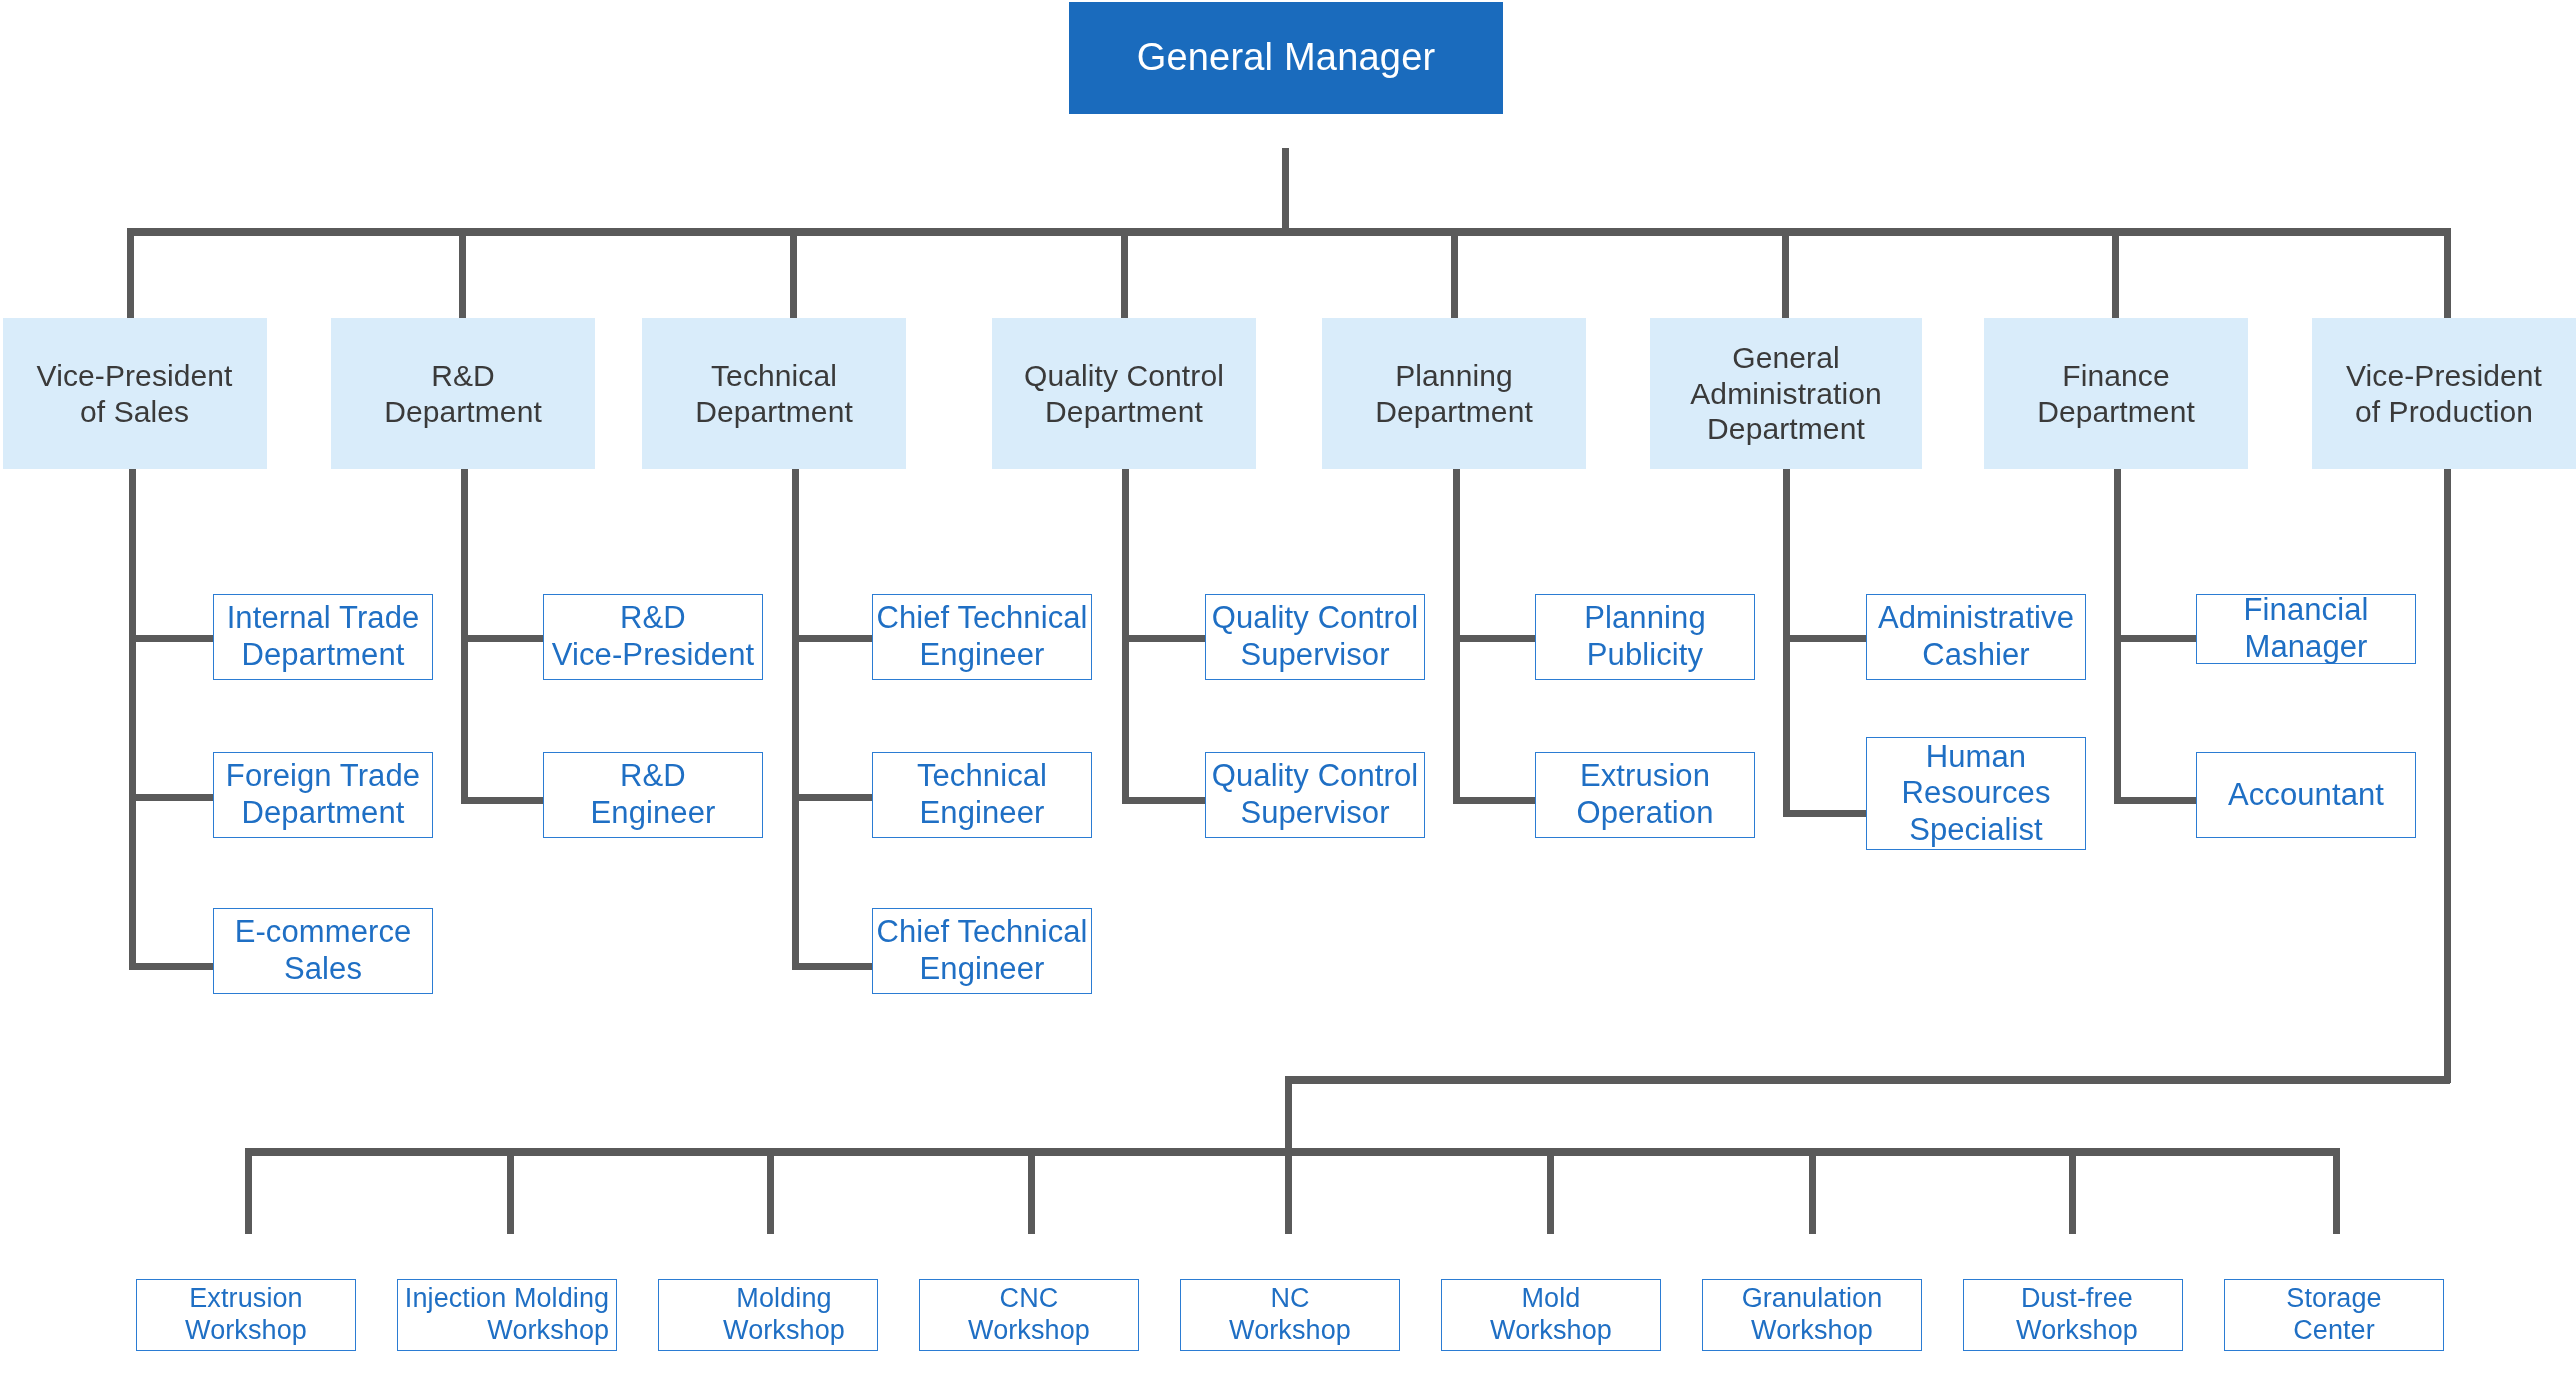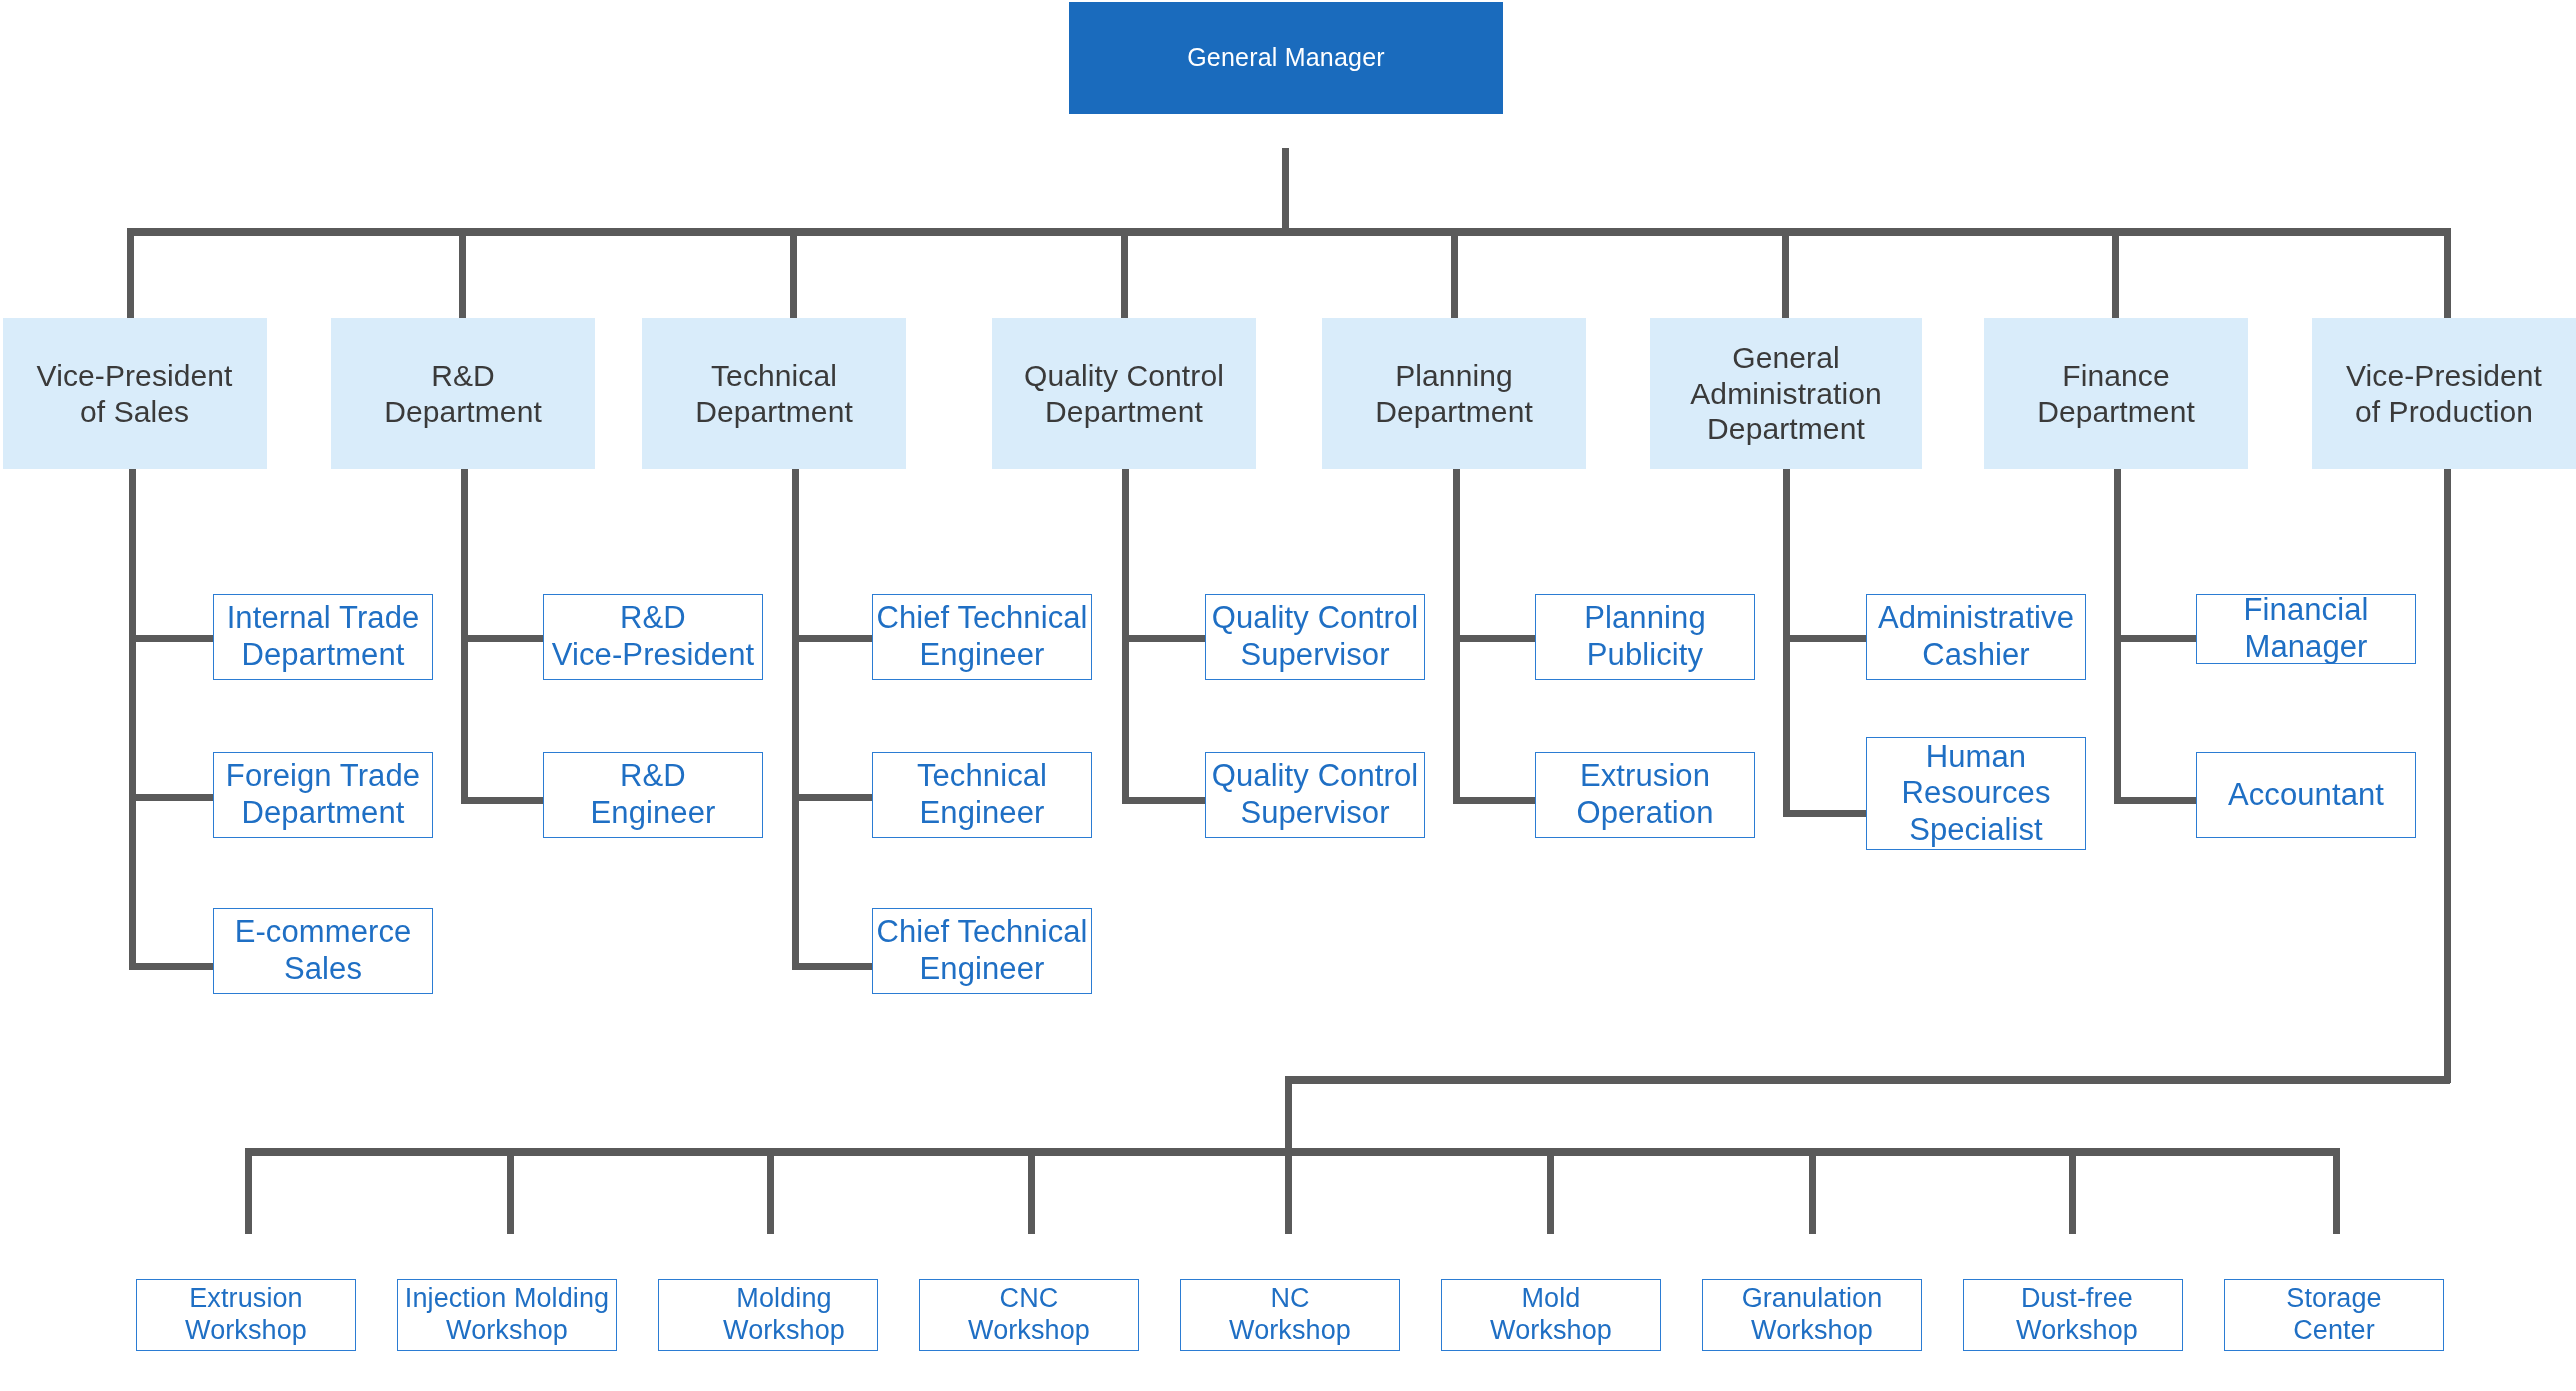--- a/index.html
+++ b/index.html
@@ -35,21 +35,21 @@
     align-items: center;
     justify-content: center;
     text-align: center;
     line-height: 1.18;
     white-space: pre-line;
   }
 
   .node-root {
     background: #1a6bbd;
     color: #ffffff;
-    font-size: 25px;
+    font-size: 38px;
     letter-spacing: 0.2px;
   }
 
   .node-dept {
     background: #d9ecfa;
     color: #3a3a3a;
     font-size: 30px;
     letter-spacing: 0.1px;
   }
 
@@ -240,21 +240,21 @@
   <div class="line line-v" style="left:1285px; top:1148px; width:6.9px; height:86px;"></div>
   <div class="line line-v" style="left:1547px; top:1148px; width:6.9px; height:86px;"></div>
   <div class="line line-v" style="left:1809px; top:1148px; width:6.9px; height:86px;"></div>
   <div class="line line-v" style="left:2069px; top:1148px; width:6.9px; height:86px;"></div>
   <div class="line line-v" style="left:2333px; top:1148px; width:6.9px; height:86px;"></div>
 
   <div class="node node-shop" style="left:136px; top:1279px; width:220px; height:72px;">
     <span>Extrusion
 Workshop</span>
   </div>
-  <div class="node node-shop" style="left:397px; top:1279px; width:220px; height:72px;">
+  <div class="node node-shop" style="left:397px; top:1279px; width:220px; height:72px;text-align:right;">
     <span>Injection Molding
 Workshop</span>
   </div>
   <div class="node node-shop" style="left:658px; top:1279px; width:220px; height:72px;padding-left:32px;">
     <span>Molding
 Workshop</span>
   </div>
   <div class="node node-shop" style="left:919px; top:1279px; width:220px; height:72px;">
     <span>CNC
 Workshop</span>

